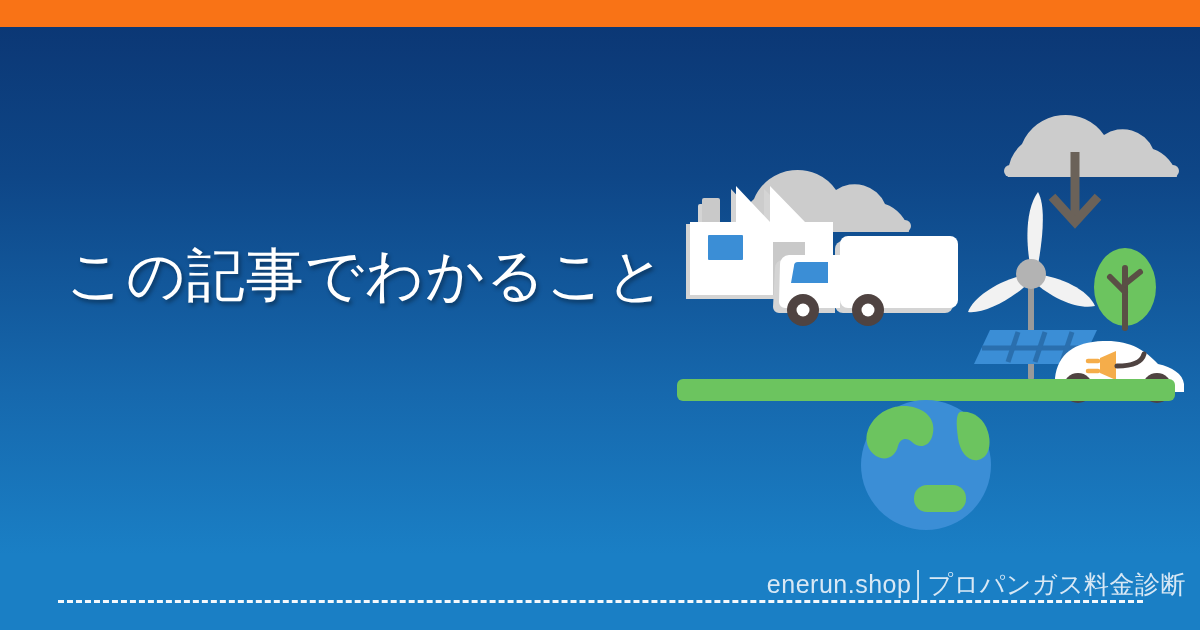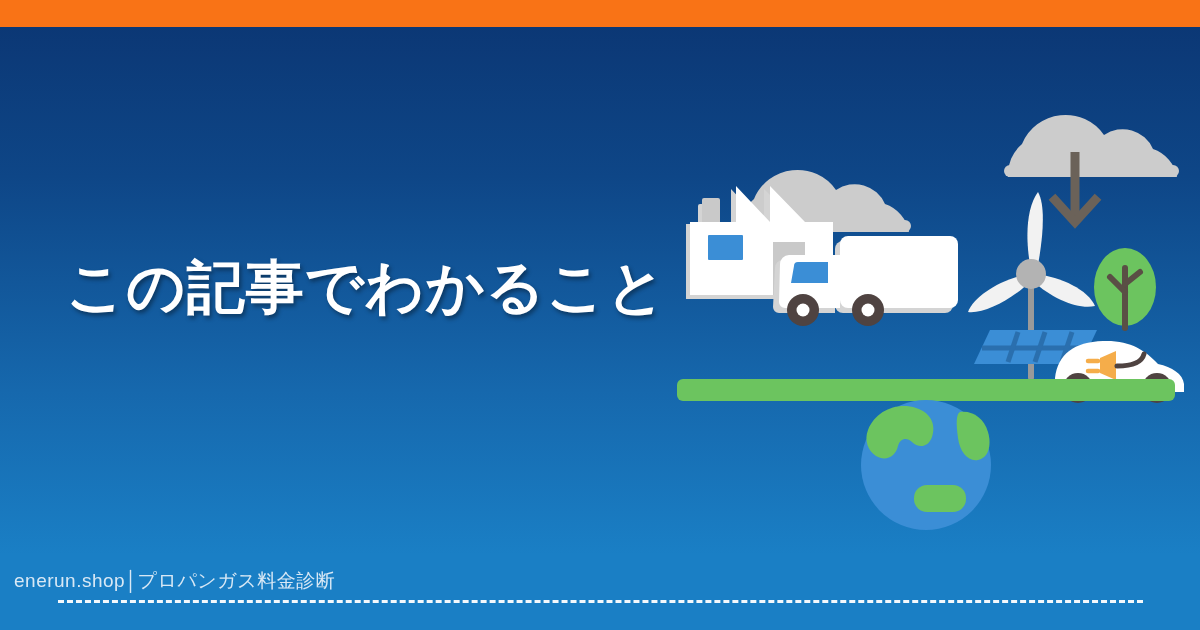--- a/index.html
+++ b/index.html
@@ -25,48 +25,48 @@
     left: 0; top: 0;
     width: 1200px;
     height: 27px;
     background: #f97316;
   }
 
   
   #title {
     position: absolute;
     left: 66px;
-    top: 252px;
+    top: 240px;
     width: 600px;
     font-size: 58px;
     line-height: 1.22;
     letter-spacing: 1px;
     color: #ffffff;
-    font-weight: 700;
+    font-weight: 400;
     text-shadow: 2px 3px 4px rgba(0,0,0,0.38);
     white-space: nowrap;
   }
 
   
   #footer-rule {
     position: absolute;
     left: 58px;
     top: 600px;
     width: 1085px;
     height: 0;
     border-top: 3px dashed #ffffff;
     opacity: 0.95;
   }
   #footer-text {
     position: absolute;
     left: 0;
     top: 568px;
     width: 1200px;
-    text-align: left;
-    font-size: 19px;
+    text-align: right;
+    font-size: 25px;
     color: #d8e8f5;
     letter-spacing: 0.5px;
     z-index: 4;
   }
   #footer-text .fwrap {
     display: inline-block;
     padding: 0 14px;
     background: transparent;
   }
 

